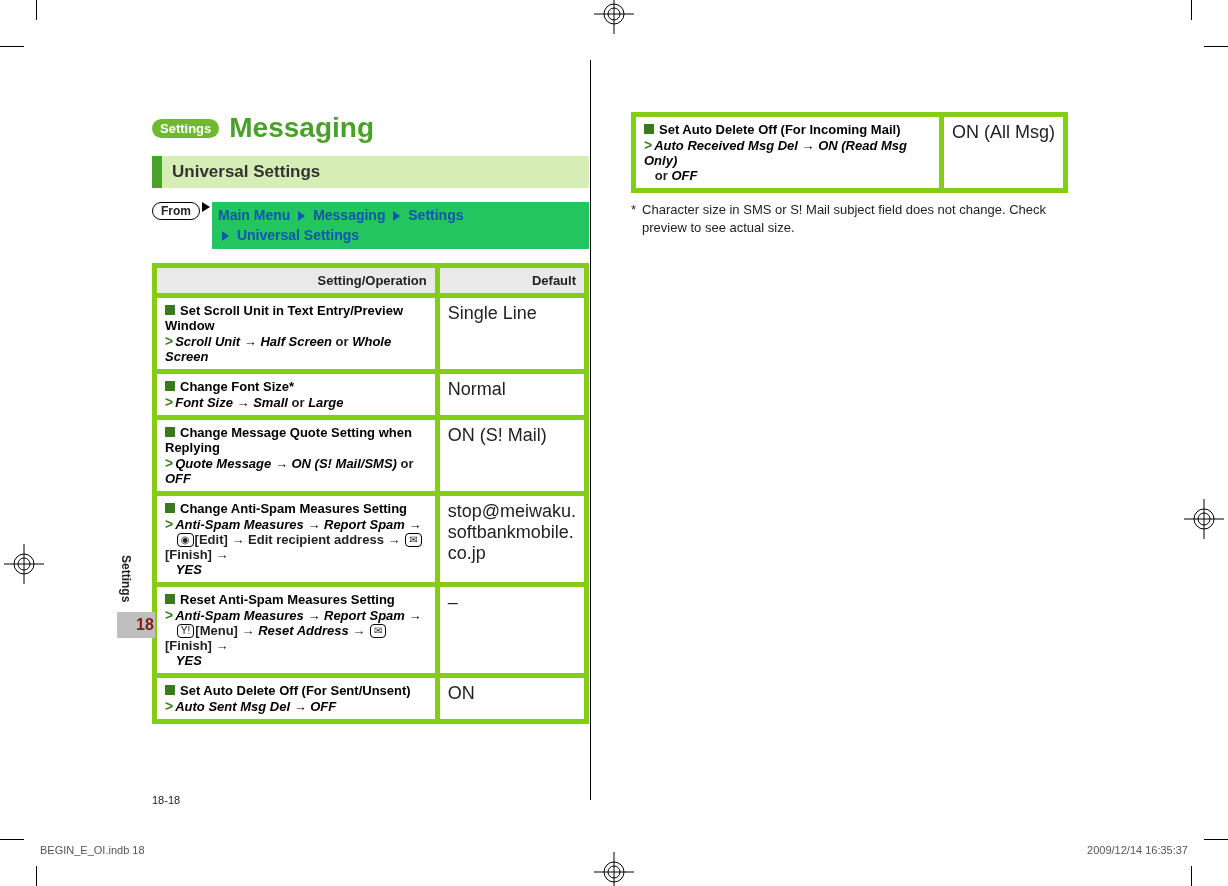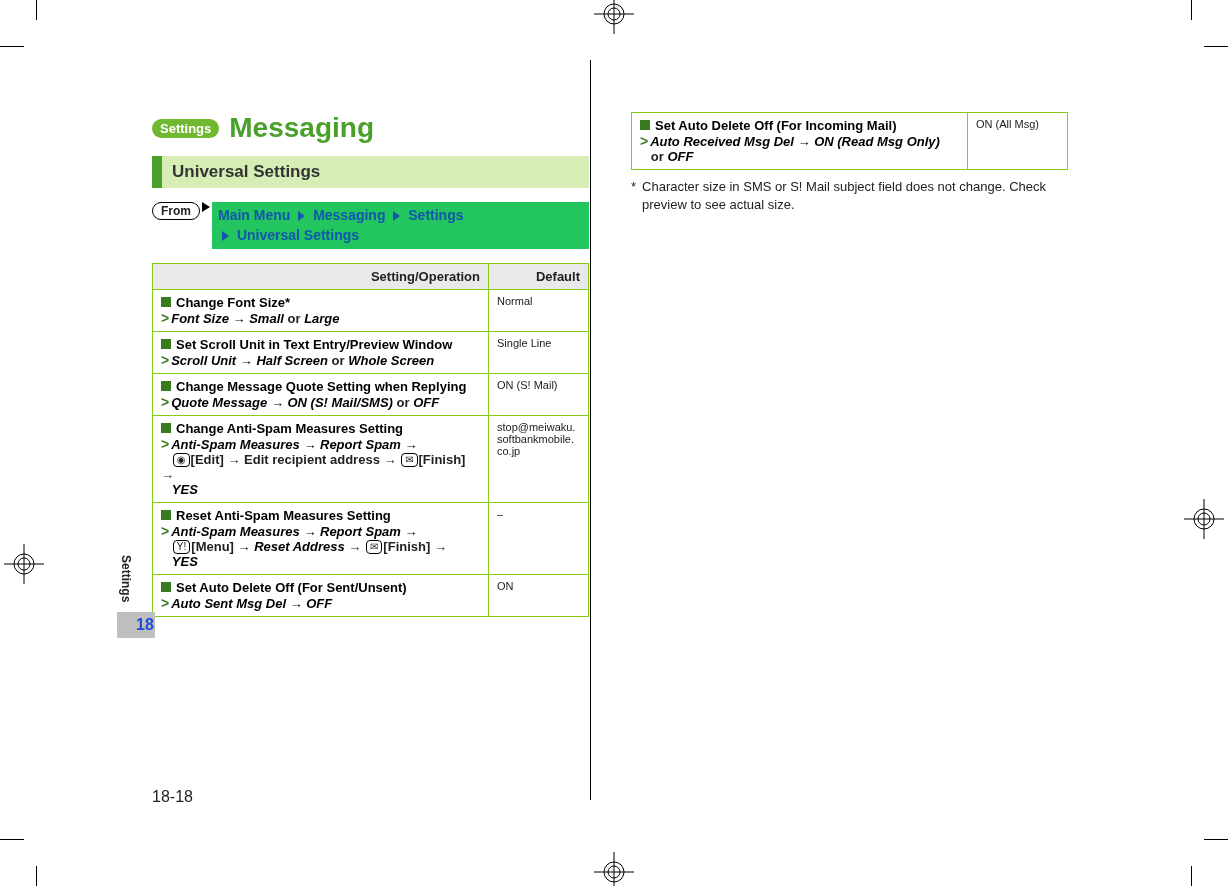--- a/index.html
+++ b/index.html
@@ -36,42 +36,42 @@
   
   .h2 { background: #d6eeb6; border-left: 10px solid #4aa12a; padding: 6px 10px; font-size: 17px; font-weight: bold; color: #333; margin-bottom: 14px; }
   
   .from-row { display: flex; align-items: flex-start; margin-bottom: 14px; }
   .from-badge { border: 1px solid #000; border-radius: 10px; font-size: 12px; font-weight: bold; padding: 1px 8px; }
   .arrow-r { display: inline-block; width: 0; height: 0; border-top: 5px solid transparent; border-bottom: 5px solid transparent; border-left: 8px solid #000; margin: 0 2px; vertical-align: -1px; }
   .breadcrumb { background: #22c55e; padding: 4px 6px; color: #1157b0; font-weight: bold; font-size: 14px; flex: 1; line-height: 1.4; }
   .breadcrumb .sep { display: inline-block; width: 0; height: 0; border-top: 5px solid transparent; border-bottom: 5px solid transparent; border-left: 7px solid #1157b0; margin: 0 4px; vertical-align: -1px; }
   
   table.settings { border-collapse: collapse; width: 100%; font-size: 13px; }
-  table.settings th, table.settings td { border: 1px solid #84cc16; padding: 5px 8px; vertical-align: top; }
+  table.settings th, table.settings td { border: 5px solid #84cc16; padding: 5px 8px; vertical-align: top; }
   table.settings th { background: #e9e9e9; text-align: right; font-weight: bold; }
-  table.settings td.default { white-space: nowrap; font-size: 11px; width: 100px; }
+  table.settings td.default { white-space: nowrap; font-size: 18px; width: 100px; }
   
   .sq { display: inline-block; width: 10px; height: 10px; background: #3a7a1f; margin-right: 5px; vertical-align: 0px; }
   .op-title { font-weight: bold; color: #000; }
   .chev { display: inline-block; color: #3a7a1f; font-weight: bold; font-size: 14px; margin-right: 2px; vertical-align: 0; }
   .path { font-style: italic; font-weight: bold; color: #000; }
   .path .arr { font-style: normal; }
   .normal { font-style: normal; font-weight: bold; }
   .bold { font-weight: bold; font-style: normal; }
   
   .key { display: inline-block; border: 1px solid #000; border-radius: 4px; font-size: 10px; padding: 0 3px; line-height: 12px; margin: 0 1px; vertical-align: 1px; font-style: normal; font-weight: normal; min-width: 14px; text-align: center; }
   
   .footnote { font-size: 13px; line-height: 1.35; margin-top: 8px; display: flex; }
   .footnote .star { margin-right: 6px; }
   
   .sidebar-tab { position: absolute; left: 117px; top: 545px; width: 26px; }
   .sidebar-label { writing-mode: vertical-rl; font-size: 12px; font-weight: bold; text-align: center; padding: 10px 2px; }
-  .sidebar-num { background: #bfbfbf; color: #1d4ed8; font-weight: bold; font-size: 16px; text-align: center; padding: 4px 19px; }
-  
-  .page-num { position: absolute; left: 152px; bottom: 80px; font-size: 16px; }
+  .sidebar-num { background: #bfbfbf; color: #7f1d1d; font-weight: bold; font-size: 16px; text-align: center; padding: 4px 19px; }
+  
+  .page-num { position: absolute; left: 152px; bottom: 80px; font-size: 11px; }
   
   .footer { position: absolute; bottom: 30px; left: 40px; right: 40px; font-size: 11px; color: #555; display: flex; justify-content: space-between; }
 </style>
 </head>
 <body>
 
 <div class="page">
 
   <div class="crop tl-h"></div>
   <div class="crop tl-v"></div>
@@ -135,26 +135,26 @@
 
       <table class="settings">
         <thead>
           <tr>
             <th>Setting/Operation</th>
             <th>Default</th>
           </tr>
         </thead>
         <tbody id="rows-left">
             <tr>
+              <td><span class="sq"></span><span class="op-title">Set Scroll Unit in Text Entry/Preview Window</span><br><span class="chev">&gt;</span><span class="path">Scroll Unit <span class="arr">→</span> Half Screen</span> <span class="normal">or</span> <span class="path">Whole Screen</span></td>
+              <td class="default">Single Line</td>
+            </tr>
+            <tr>
               <td><span class="sq"></span><span class="op-title">Change Font Size*</span><br><span class="chev">&gt;</span><span class="path">Font Size <span class="arr">→</span> Small</span> <span class="normal">or</span> <span class="path">Large</span></td>
               <td class="default">Normal</td>
-            </tr>
-            <tr>
-              <td><span class="sq"></span><span class="op-title">Set Scroll Unit in Text Entry/Preview Window</span><br><span class="chev">&gt;</span><span class="path">Scroll Unit <span class="arr">→</span> Half Screen</span> <span class="normal">or</span> <span class="path">Whole Screen</span></td>
-              <td class="default">Single Line</td>
             </tr>
             <tr>
               <td><span class="sq"></span><span class="op-title">Change Message Quote Setting when Replying</span><br><span class="chev">&gt;</span><span class="path">Quote Message <span class="arr">→</span> ON (S! Mail/SMS)</span> <span class="normal">or</span> <span class="path">OFF</span></td>
               <td class="default">ON (S! Mail)</td>
             </tr>
             <tr>
               <td><span class="sq"></span><span class="op-title">Change Anti-Spam Measures Setting</span><br><span class="chev">&gt;</span><span class="path">Anti-Spam Measures <span class="arr">→</span> Report Spam <span class="arr">→</span></span><br>&nbsp;&nbsp;&nbsp;<span class="key">◉</span><span class="bold">[Edit]</span> <span class="arr">→</span> <span class="normal">Edit recipient address</span> <span class="arr">→</span> <span class="key">✉</span><span class="bold">[Finish]</span> <span class="arr">→</span><br>&nbsp;&nbsp;&nbsp;<span class="path">YES</span></td>
               <td class="default">stop@meiwaku.<br>softbankmobile.<br>co.jp</td>
             </tr>
             <tr>
@@ -185,13 +185,17 @@
     </div>
   </div>
 
   <div class="sidebar-tab">
     <div class="sidebar-label">Settings</div>
     <div class="sidebar-num">18</div>
   </div>
 
   <div class="page-num">18-18</div>
 
+  <div class="footer">
+    <span>BEGIN_E_OI.indb   18</span>
+    <span>2009/12/14   16:35:37</span>
+  </div>
 </div>
 
 </body></html>

